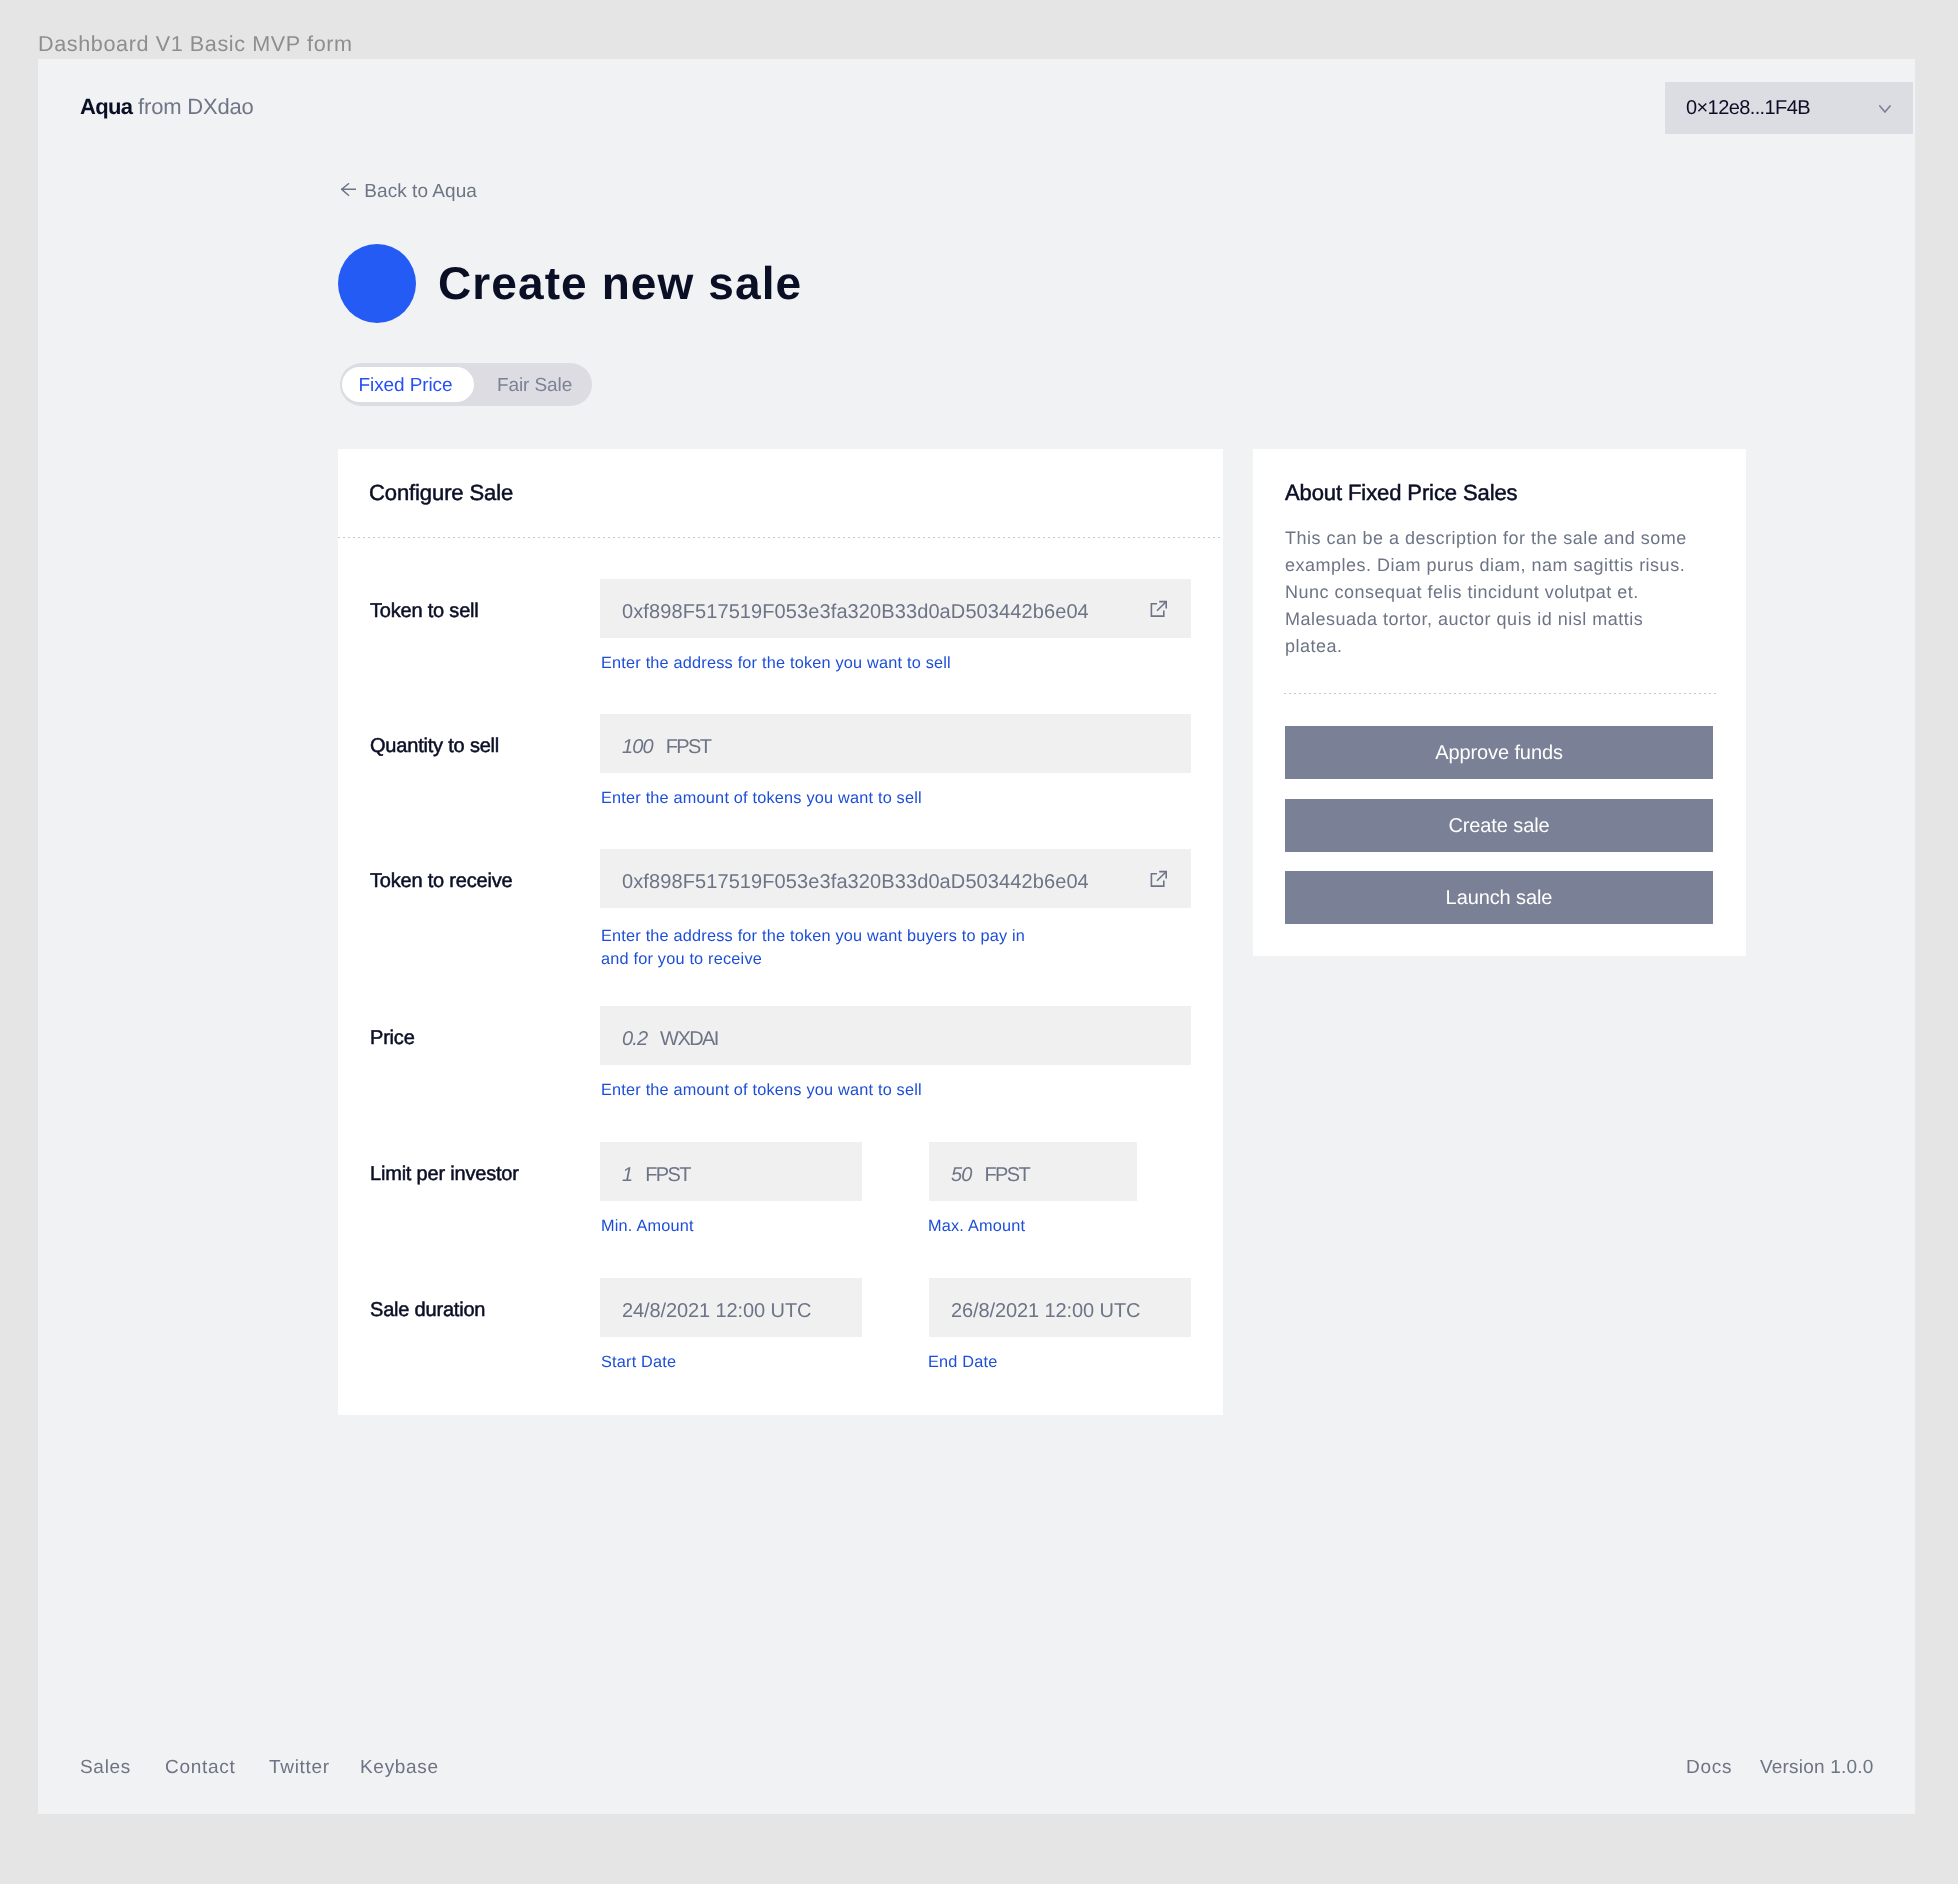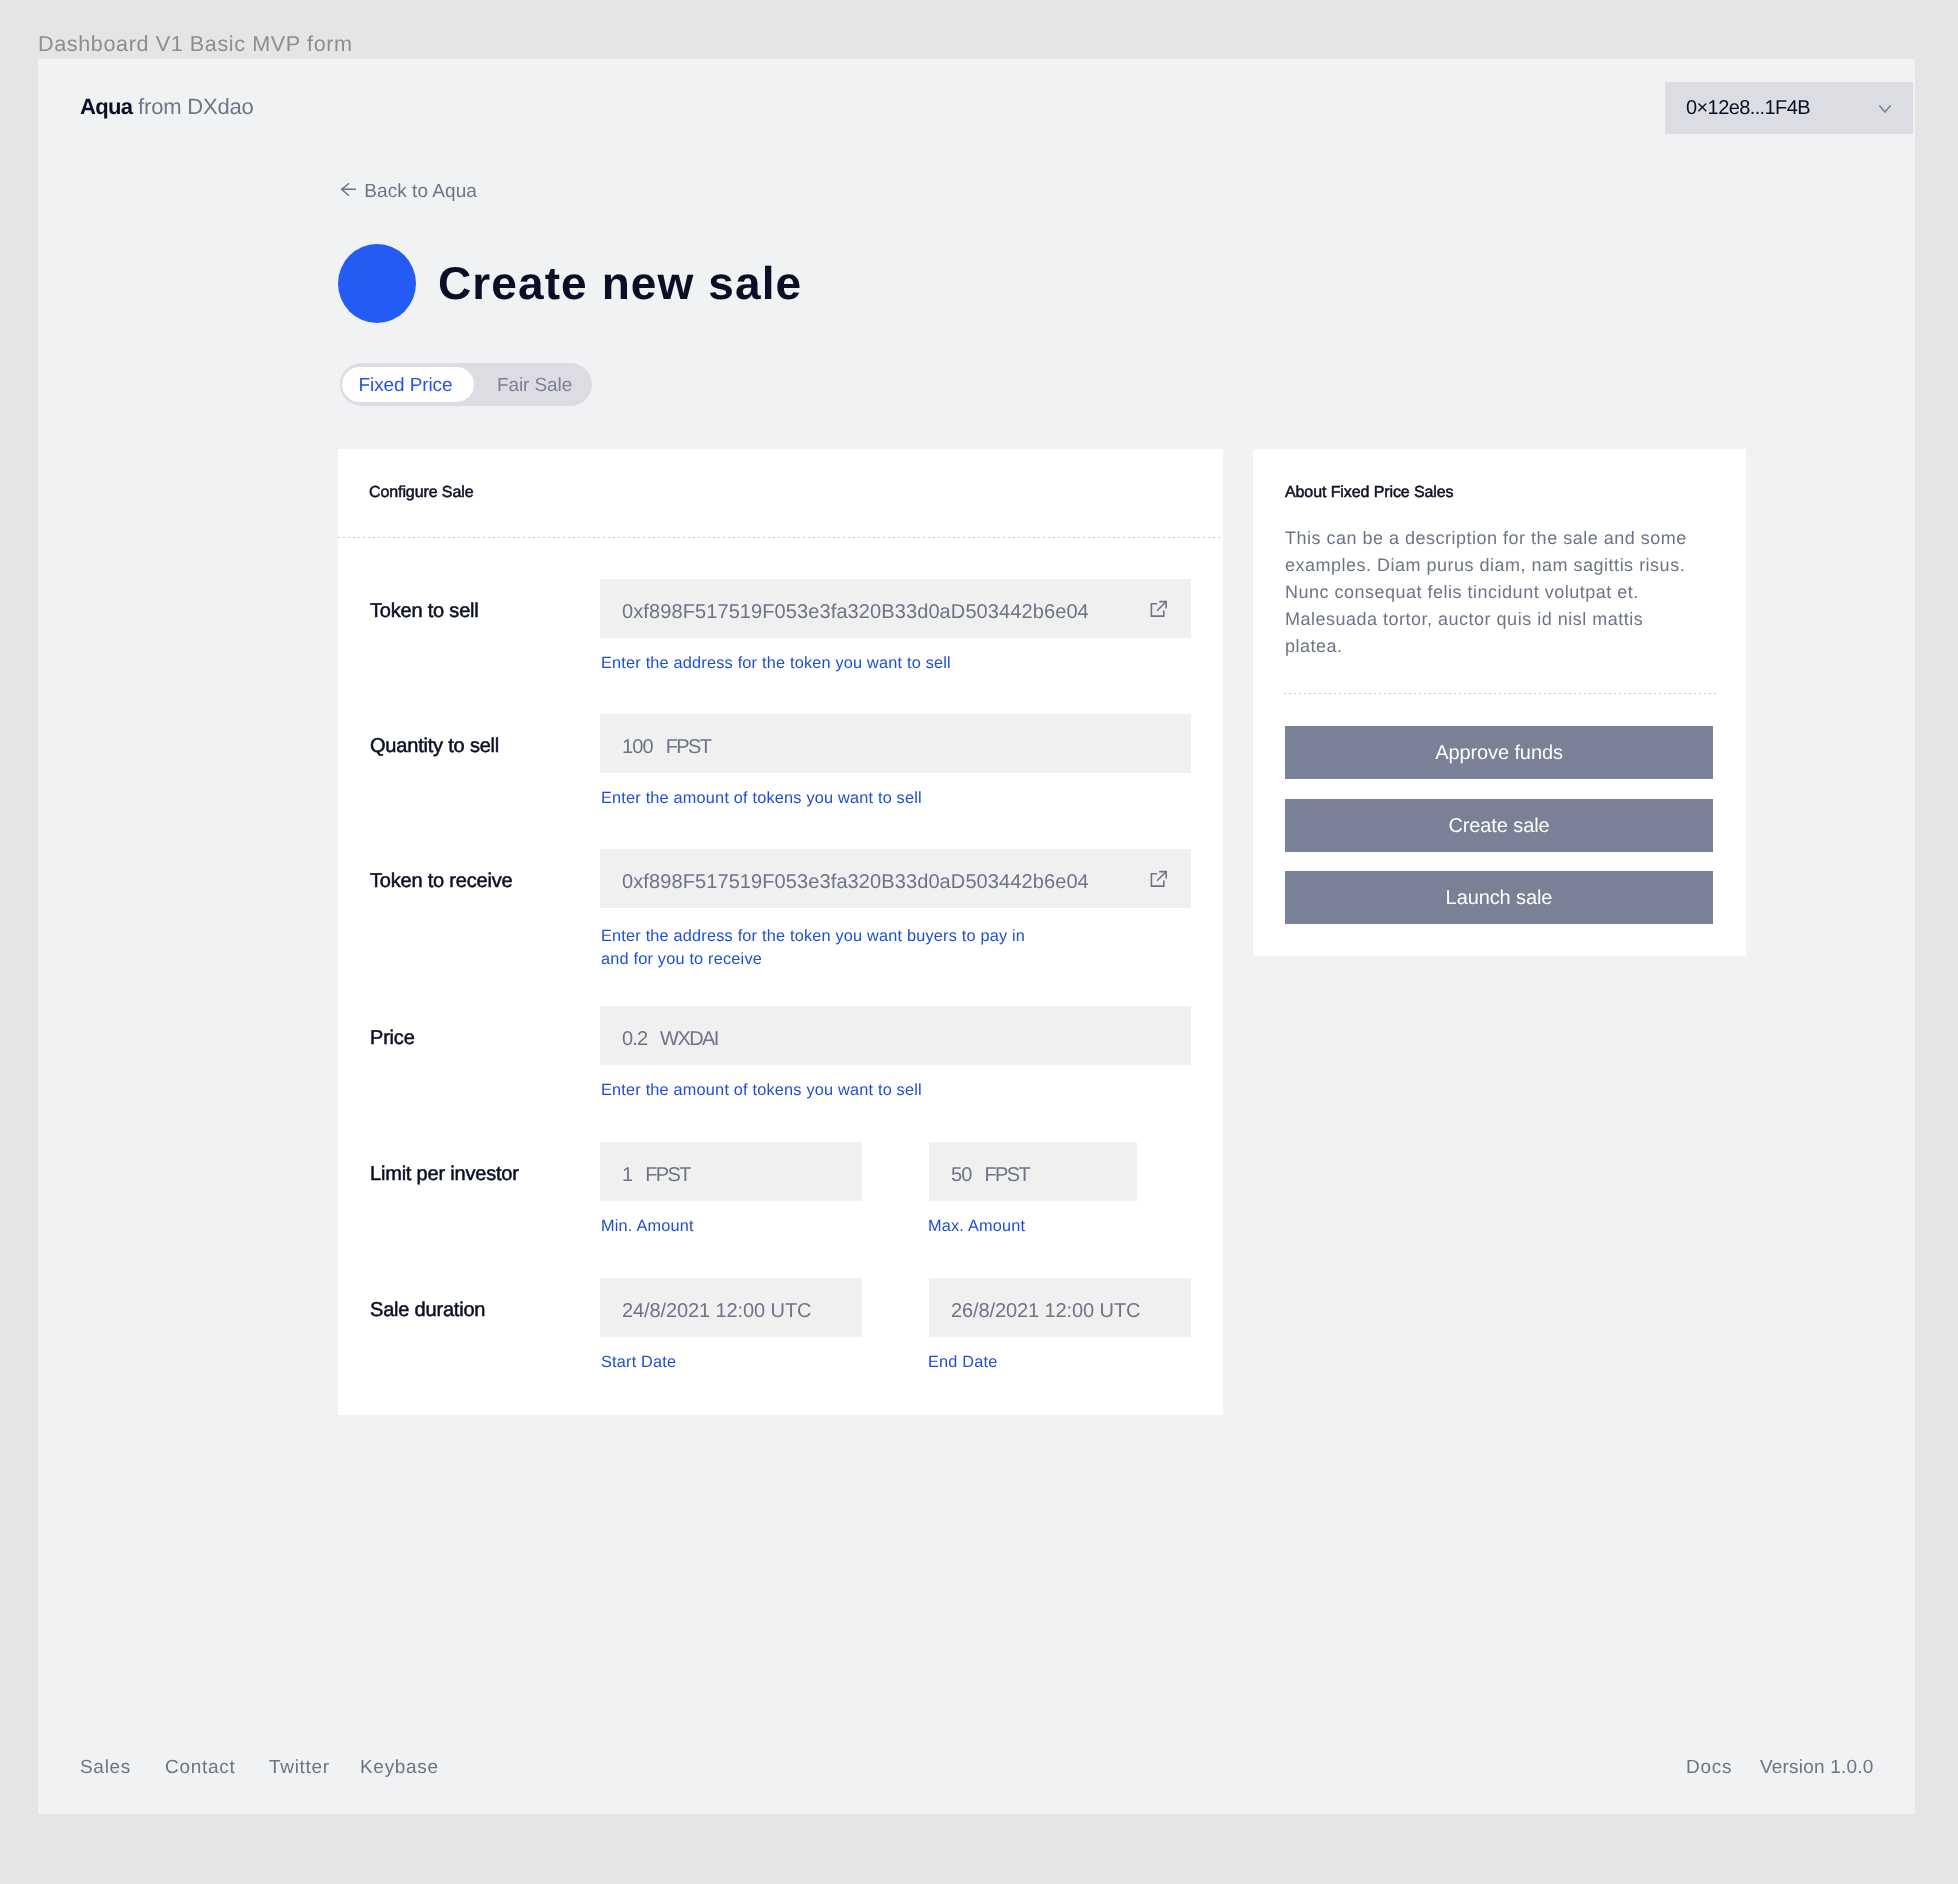--- a/index.html
+++ b/index.html
@@ -58,34 +58,34 @@
                 font-size:19px; color:#2450f5; white-space:nowrap; letter-spacing:-0.1px; }
   .toggle .t2 { position:absolute; left:157px; top:16px; height:13.7px; line-height:13.7px;
                 font-size:19px; color:#7b8294; white-space:nowrap; letter-spacing:-0.1px; }
 
   
   .card { background:#ffffff; }
   .panel, .card, .dot { filter:opacity(100%); }
   .card-left { left:338px; top:449px; width:885px; height:966px; }
   .card-right { left:1253px; top:449px; width:493px; height:507px; }
 
-  .card-title { font-size:16px; line-height:16px; color:#0b0f26; font-weight:400;
+  .card-title { font-size:22px; line-height:16px; color:#0b0f26; font-weight:400;
                 -webkit-text-stroke:0.5px #0b0f26; letter-spacing:-0.1px; white-space:nowrap;text-align:center; }
 
   .hr { height:1px; background-image:repeating-linear-gradient(to right, #c6c9d1 0 2px, rgba(0,0,0,0) 2px 5px); }
 
   .flabel { font-size:20px; line-height:15px; color:#0b0f26; font-weight:400;
             -webkit-text-stroke:0.5px #0b0f26; letter-spacing:-0.2px; white-space:nowrap; }
   .field {
     background:#f0f0f1; box-sizing:border-box; position:absolute;
     display:flex; align-items:center; padding-top:6.6px;
     filter:opacity(100%);
   }
   .field .ftext { font-size:20px; line-height:14.5px; color:#6d7486; white-space:nowrap; letter-spacing:0.1px; }
-  .field .num  { letter-spacing:-0.9px; }
+  .field .num  { letter-spacing:-0.9px;font-style:italic; }
   .field .unit { color:#6d7486; letter-spacing:-1.6px; }
   .field .dt   { letter-spacing:-0.1px; }
   .hint { font-size:16.3px; line-height:17px; color:#1d4ed8; white-space:nowrap; letter-spacing:0.2px; }
 
   .btn {
     background:#7a8095; color:#ffffff; font-size:20px; letter-spacing:-0.1px;
     display:flex; align-items:center; justify-content:center; line-height:18.5px;
     padding-top:1.5px; box-sizing:border-box; filter:opacity(100%);
   }
   .about-p { font-size:18px; color:#6d7486; line-height:27px; letter-spacing:0.5px; }

